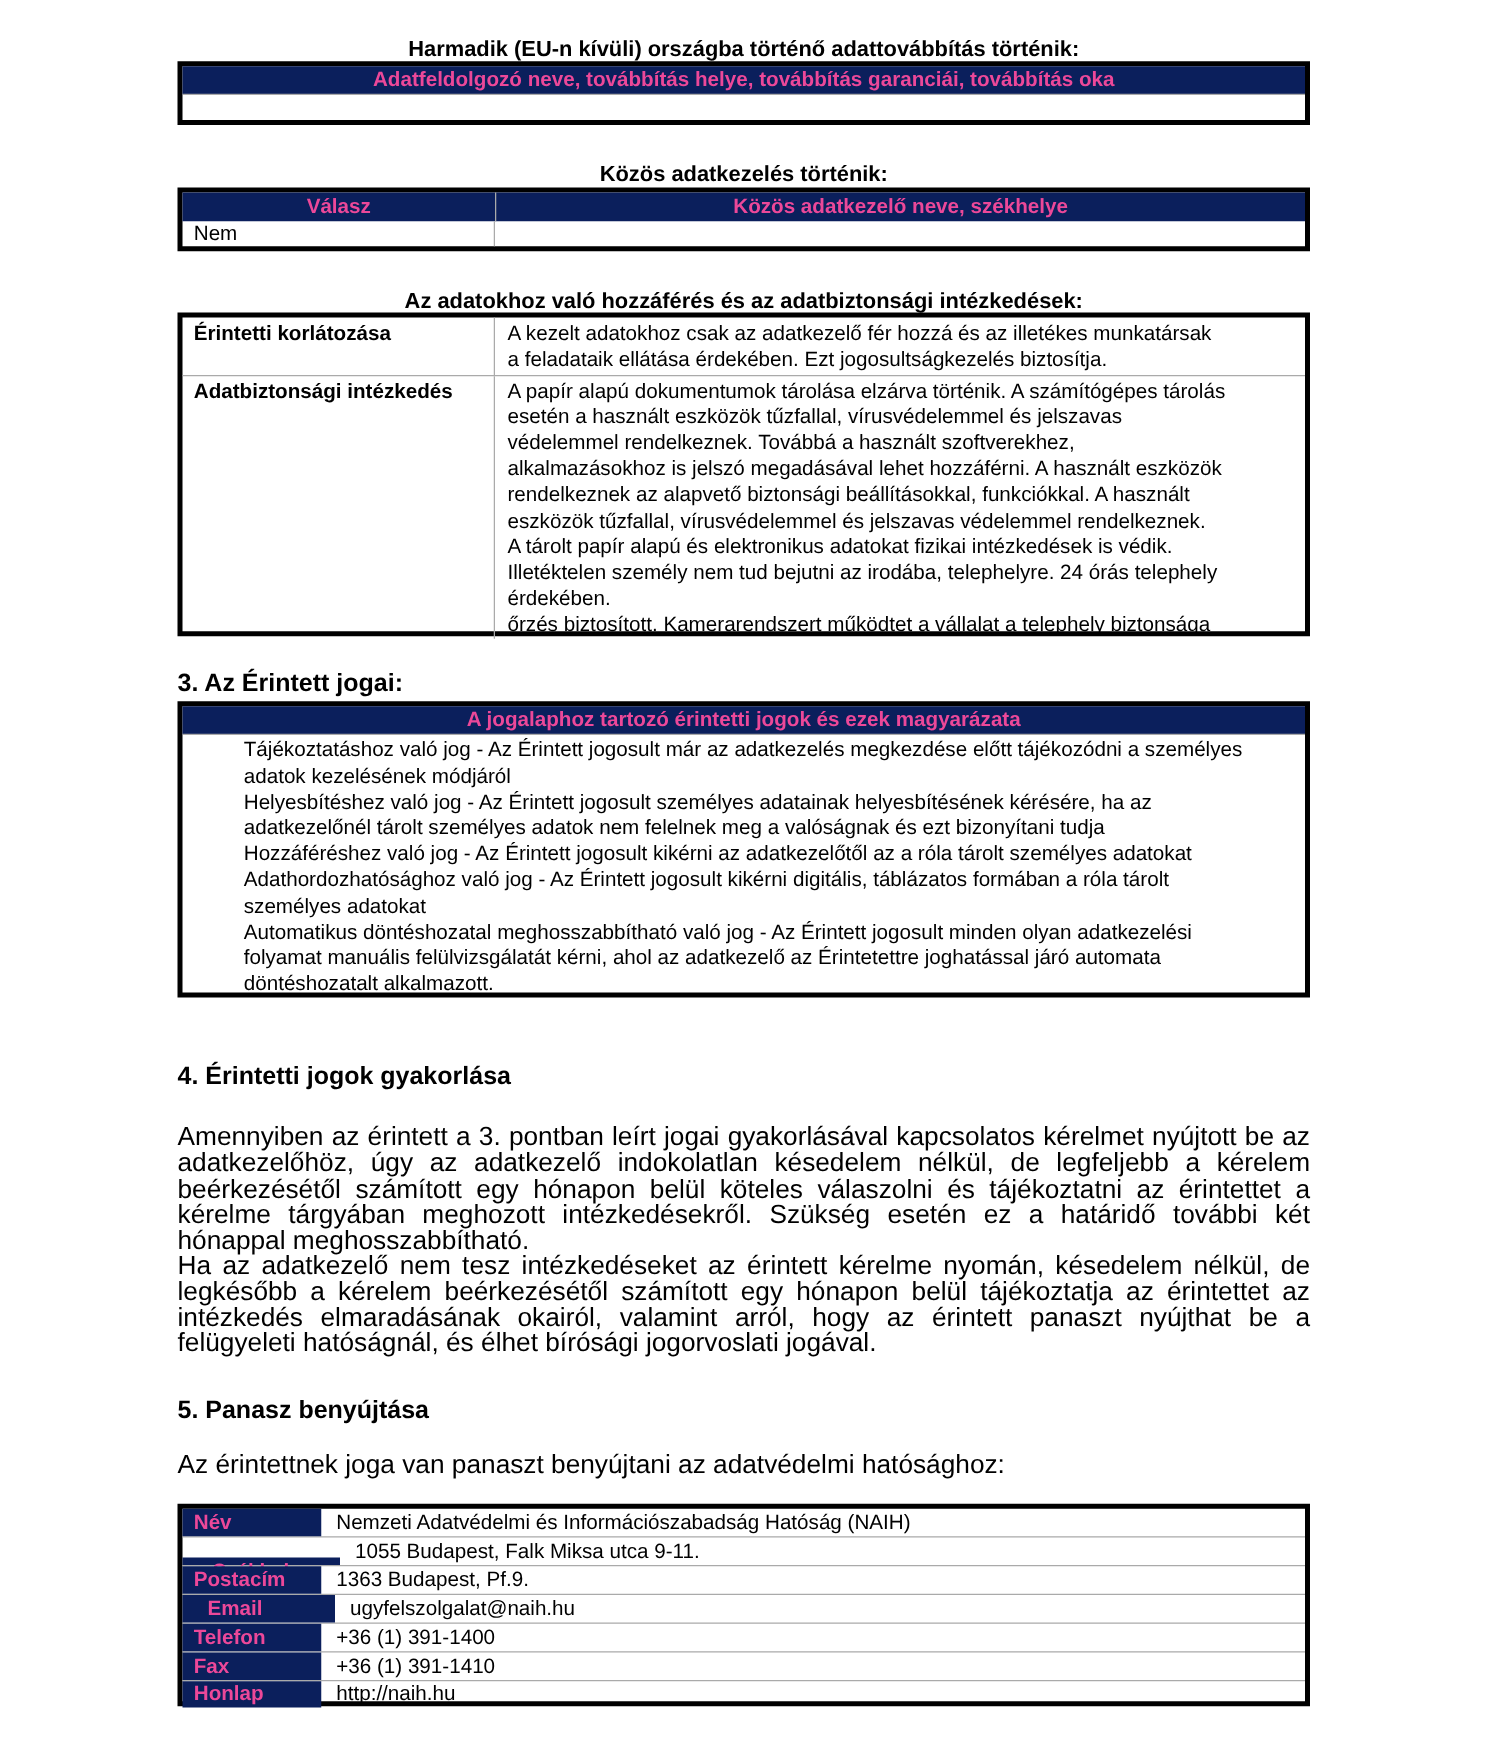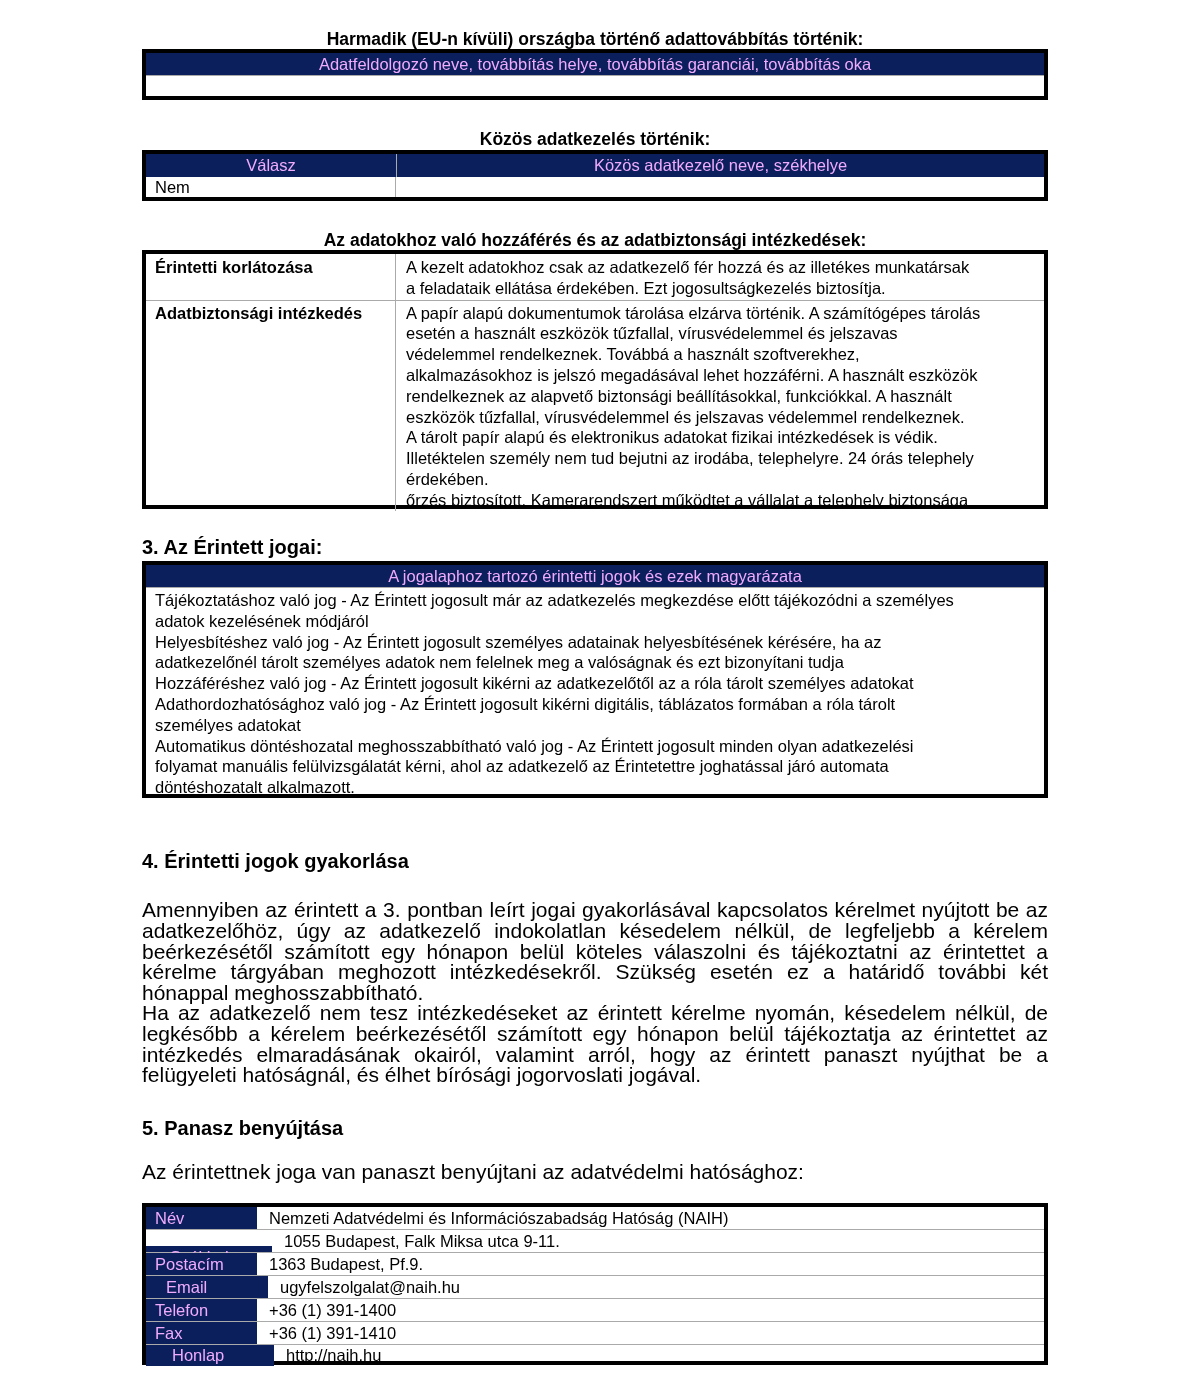--- a/index.html
+++ b/index.html
@@ -6,21 +6,21 @@
   body {
     width: 1190px; height: 1393px; position: relative; overflow: hidden;
     font-family: "Liberation Sans", sans-serif; color: #000;
   }
   .abs { position: absolute; }
   .center-title {
     left: 142px; width: 906px; text-align: center;
     font-weight: bold; font-size: 17.5px; line-height: 20px;
   }
   .box { border: 4px solid #000; box-sizing: border-box; left: 142px; width: 906px; }
-  .navy { background: #0b1f5c; color: #f0abfc; font-weight: normal; font-size: 16.5px; }
+  .navy { background: #0b1f5c; color: #ec4899; font-weight: bold; font-size: 16.5px; }
   .cell-text { font-size: 16.5px; line-height: 20.8px; }
   .h2 { left: 142px; font-weight: bold; font-size: 20px; }
   .para { left: 142px; width: 906px; font-size: 21px; line-height: 20.8px; text-align: justify; }
   .para-left { text-align: left; }
 </style>
 </head>
 <body>
 
 <div class="abs center-title" style="top:29px;">Harmadik (EU-n kívüli) országba történő adattovábbítás történik:</div>
 <div class="abs box" style="top:49px; height:51px;">
@@ -62,21 +62,21 @@
       <div>Illetéktelen személy nem tud bejutni az irodába, telephelyre. 24 órás telephely</div>
       <div>érdekében.</div>
       <div>őrzés biztosított. Kamerarendszert működtet a vállalat a telephely biztonsága</div>
     </div>
   </div>
 </div>
 
 <div class="abs h2" style="top:536px; font-size:20px;">3. Az Érintett jogai:</div>
 <div class="abs box" style="top:561px; height:237px;">
   <div class="navy" style="height:22px; line-height:22px; text-align:center; border-bottom:1px solid #aaa;">A jogalaphoz tartozó érintetti jogok és ezek magyarázata</div>
-  <div class="cell-text" style="padding:2px 9px 0;">
+  <div class="cell-text" style="padding:2px 9px 0;margin-left:40px;">
     <div>Tájékoztatáshoz való jog - Az Érintett jogosult már az adatkezelés megkezdése előtt tájékozódni a személyes</div>
     <div>adatok kezelésének módjáról</div>
     <div>Helyesbítéshez való jog - Az Érintett jogosult személyes adatainak helyesbítésének kérésére, ha az</div>
     <div>adatkezelőnél tárolt személyes adatok nem felelnek meg a valóságnak és ezt bizonyítani tudja</div>
     <div>Hozzáféréshez való jog - Az Érintett jogosult kikérni az adatkezelőtől az a róla tárolt személyes adatokat</div>
     <div>Adathordozhatósághoz való jog - Az Érintett jogosult kikérni digitális, táblázatos formában a róla tárolt</div>
     <div>személyes adatokat</div>
     <div>Automatikus döntéshozatal meghosszabbítható való jog - Az Érintett jogosult minden olyan adatkezelési</div>
     <div>folyamat manuális felülvizsgálatát kérni, ahol az adatkezelő az Érintetettre joghatással járó automata</div>
     <div>döntéshozatalt alkalmazott.</div>
@@ -109,16 +109,16 @@
   </div>
   <div style="display:flex; height:22px; border-bottom:1px solid #aaa;">
     <div class="navy" style="width:102px; padding-left:9px; line-height:22px;">Telefon</div>
     <div class="cell-text" style="flex:1; padding-left:12px; line-height:22px;">+36 (1) 391-1400</div>
   </div>
   <div style="display:flex; height:22px; border-bottom:1px solid #aaa;">
     <div class="navy" style="width:102px; padding-left:9px; line-height:22px;">Fax</div>
     <div class="cell-text" style="flex:1; padding-left:12px; line-height:22px;">+36 (1) 391-1410</div>
   </div>
   <div style="display:flex; height:21px;">
-    <div class="navy" style="width:102px; padding-left:26px; line-height:21px;">Honlap</div>
+    <div class="navy" style="width:102px; padding-left:9px; line-height:21px;">Honlap</div>
     <div class="cell-text" style="flex:1; padding-left:12px; line-height:21px;">http://naih.hu</div>
   </div>
 </div>
 
 </body></html>

